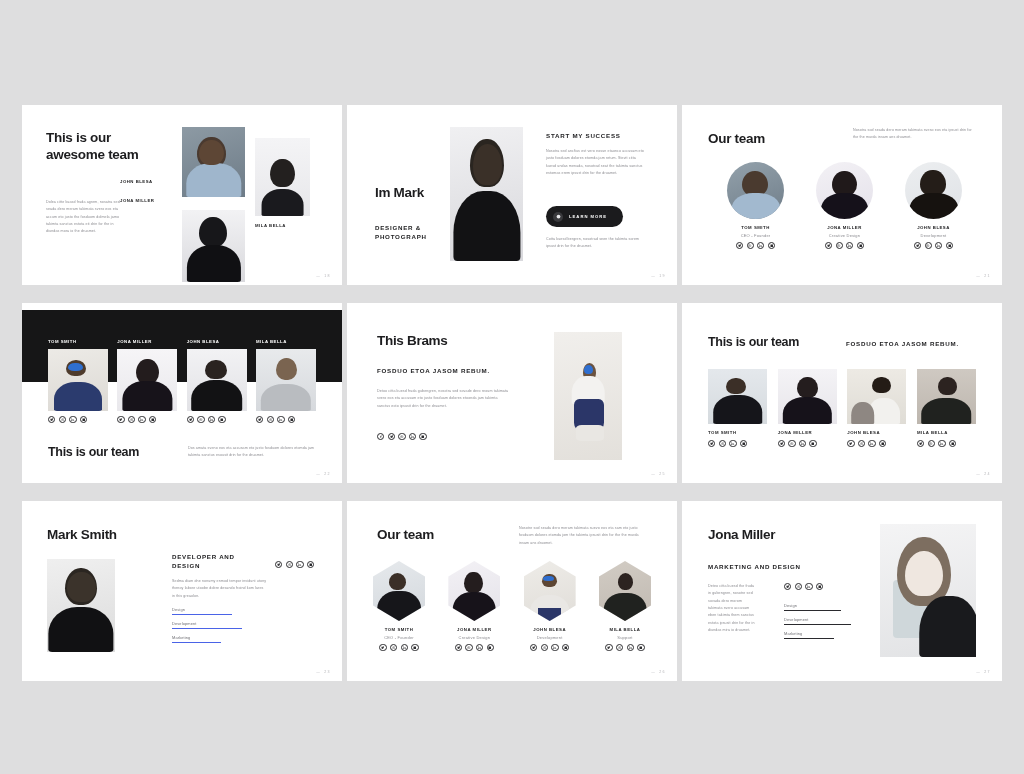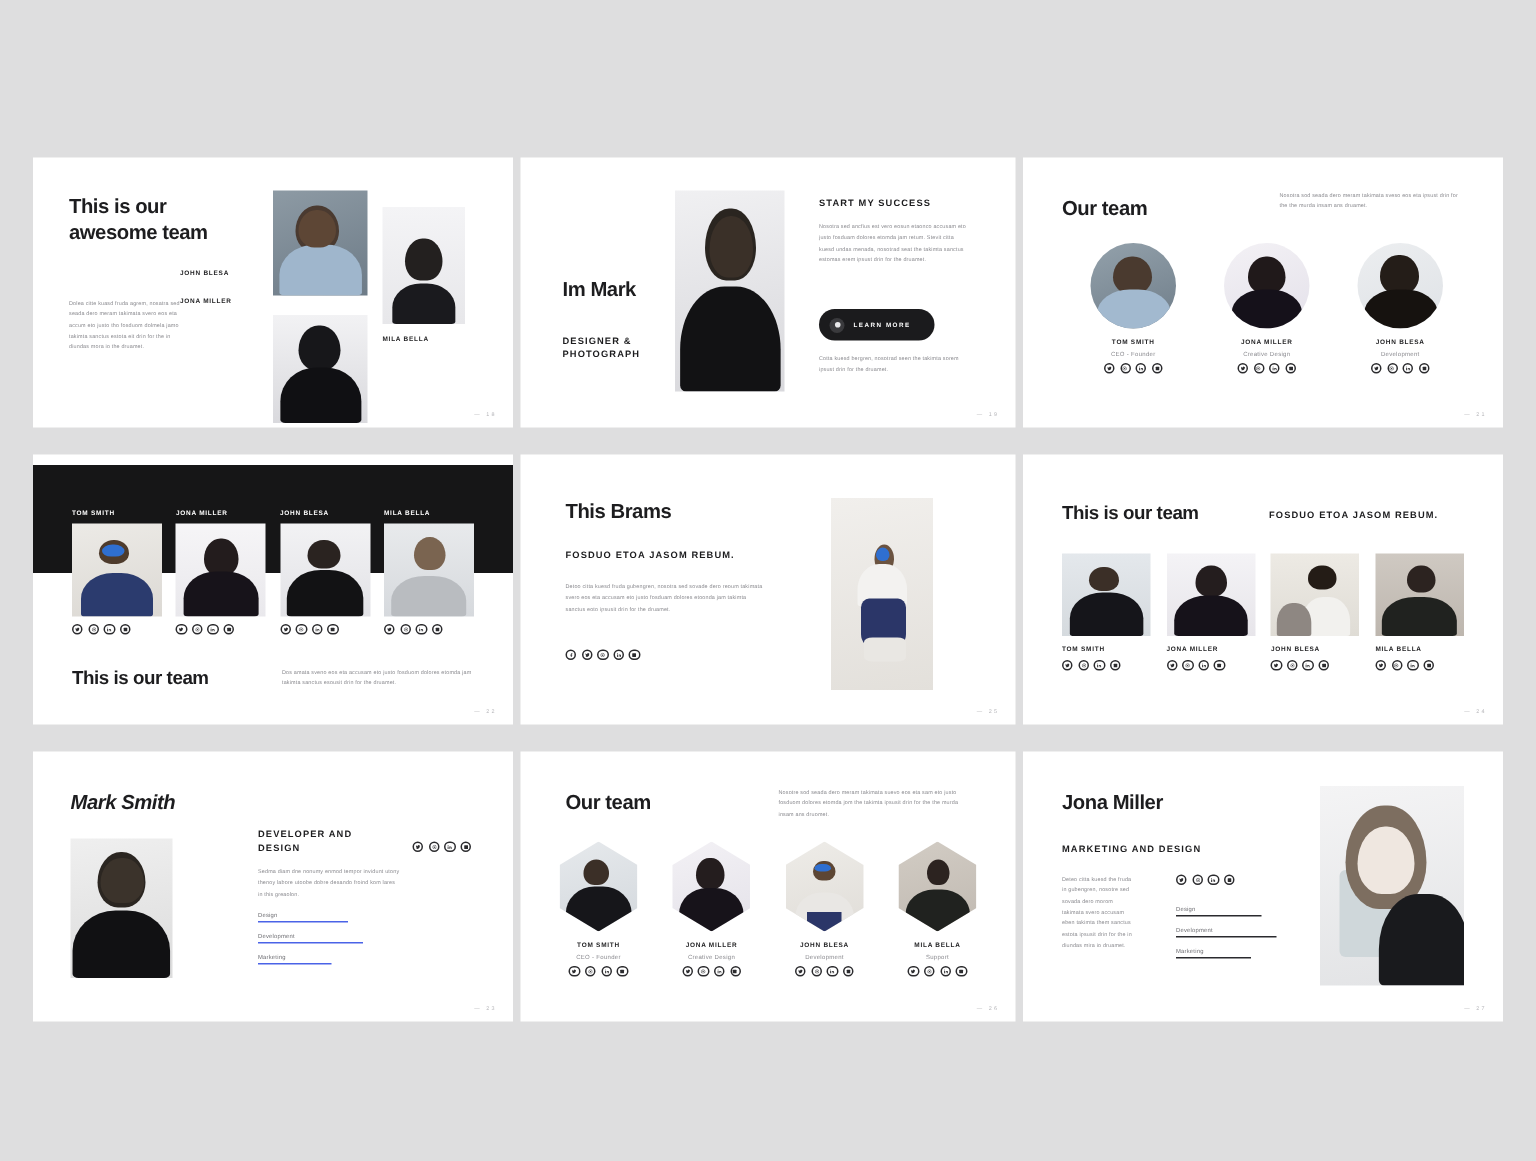--- a/index.html
+++ b/index.html
@@ -603,21 +603,21 @@
                 <rect x="2.2" y="2.2" width="11.6" height="11.6" rx="1.6"></rect>
               </svg>
             </span>
         </div>
       </div>
     </div>
     <div class="pagenum"><span class="dash">—</span><span>24</span></div>
   </div>
 
   <div class="slide">
-    <div class="h-title" style="position:absolute; left:25px; top:26px;font-style:italic;">Mark Smith</div>
+    <div class="h-title" style="position:absolute; left:25px; top:26px;">Mark Smith</div>
 
     <div class="photo" style="left:25px; top:58px; width:68px; height:93px; background:linear-gradient(170deg,#efefef,#dcdcdc);">
       <div class="sil" style="left:26%; top:10%; width:48%; height:40%; background:#2b2621;"></div>
       <div class="shoulders" style="bottom:0; width:96%; height:48%; background:#111113;"></div>
       <div class="sil" style="left:30%; top:14%; width:42%; height:32%; background:#3b332b;"></div>
     </div>
 
     <div class="sub-caps" style="position:absolute; left:150px; top:51px; white-space:pre-line;">DEVELOPER AND
 DESIGN</div>
 

